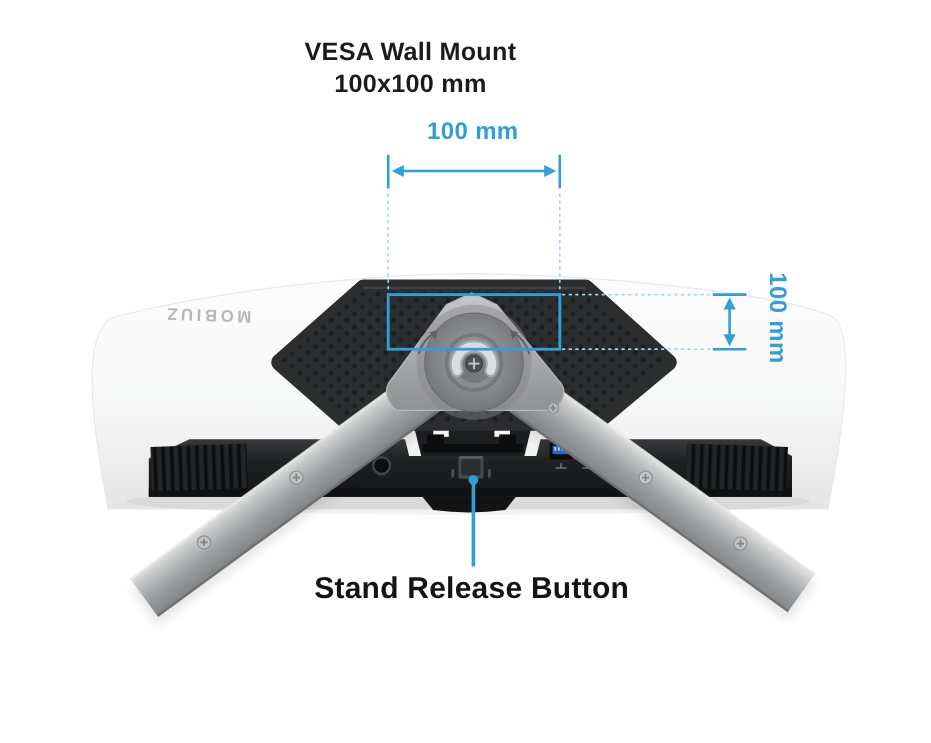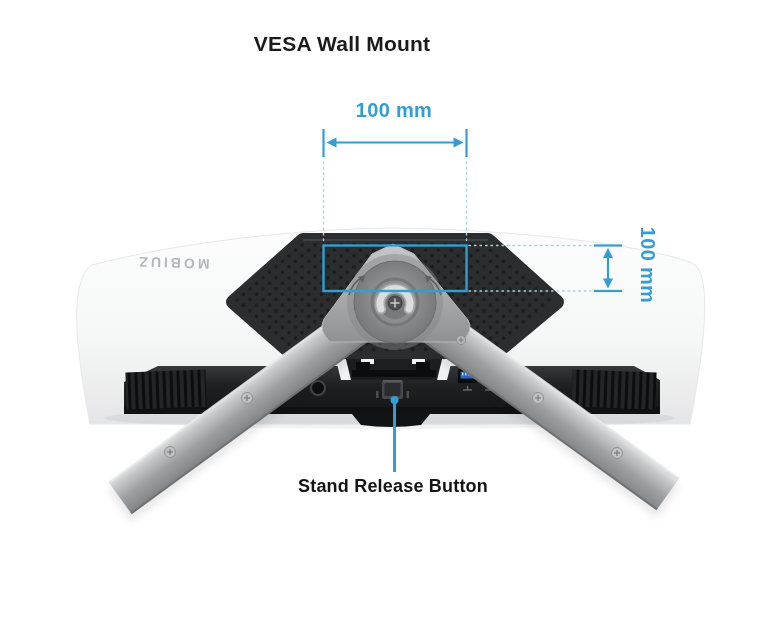--- a/index.html
+++ b/index.html
@@ -9,21 +9,21 @@
   }
   .abs{position:absolute;}
   .title-block{left:0;top:30px;width:684px;text-align:center;color:#1b1b1b;}
   .title-line{font-size:21px;font-weight:600;line-height:27px;letter-spacing:.2px;}
   .hdim-label{left:294px;top:99px;width:200px;text-align:center;
     font-size:20px;font-weight:600;color:#339DD5;letter-spacing:.3px;}
   .vdim-label{left:596px;top:252px;width:100px;height:26px;text-align:center;
     font-size:20px;font-weight:600;color:#339DD5;letter-spacing:.3px;
     transform:rotate(90deg);transform-origin:center;}
   .stand-label{left:193px;top:476px;width:400px;text-align:center;
-    font-size:18px;font-weight:600;color:#141414;letter-spacing:.2px;}
+    font-size:25px;font-weight:600;color:#141414;letter-spacing:.2px;}
   .logo{left:113px;top:249px;width:120px;height:22px;text-align:center;
     font-size:14px;font-weight:700;letter-spacing:3px;color:#b4b7ba;
     transform:rotate(182deg);}
   svg{position:absolute;left:0;top:0;}
   .annot{pointer-events:none;}
 </style>
 </head>
 <body>
 
 <div id="canvas">
@@ -228,20 +228,21 @@
     </g>
 
     <g>
       <line x1="394.5" y1="401" x2="394.5" y2="472" stroke="#339DD5" stroke-width="3"></line>
       <circle cx="394.5" cy="400" r="4" fill="#339DD5"></circle>
     </g>
   </svg>
 
   <div class="abs title-block">
     <div class="title-line">VESA Wall Mount</div>
+    <div class="title-line">100x100 mm</div>
   </div>
 
   <div class="abs hdim-label">100 mm</div>
 
   <div class="abs vdim-label">100 mm</div>
 
   <div class="abs logo">MOBIUZ</div>
 
   <div class="abs stand-label">Stand Release Button</div>
 

